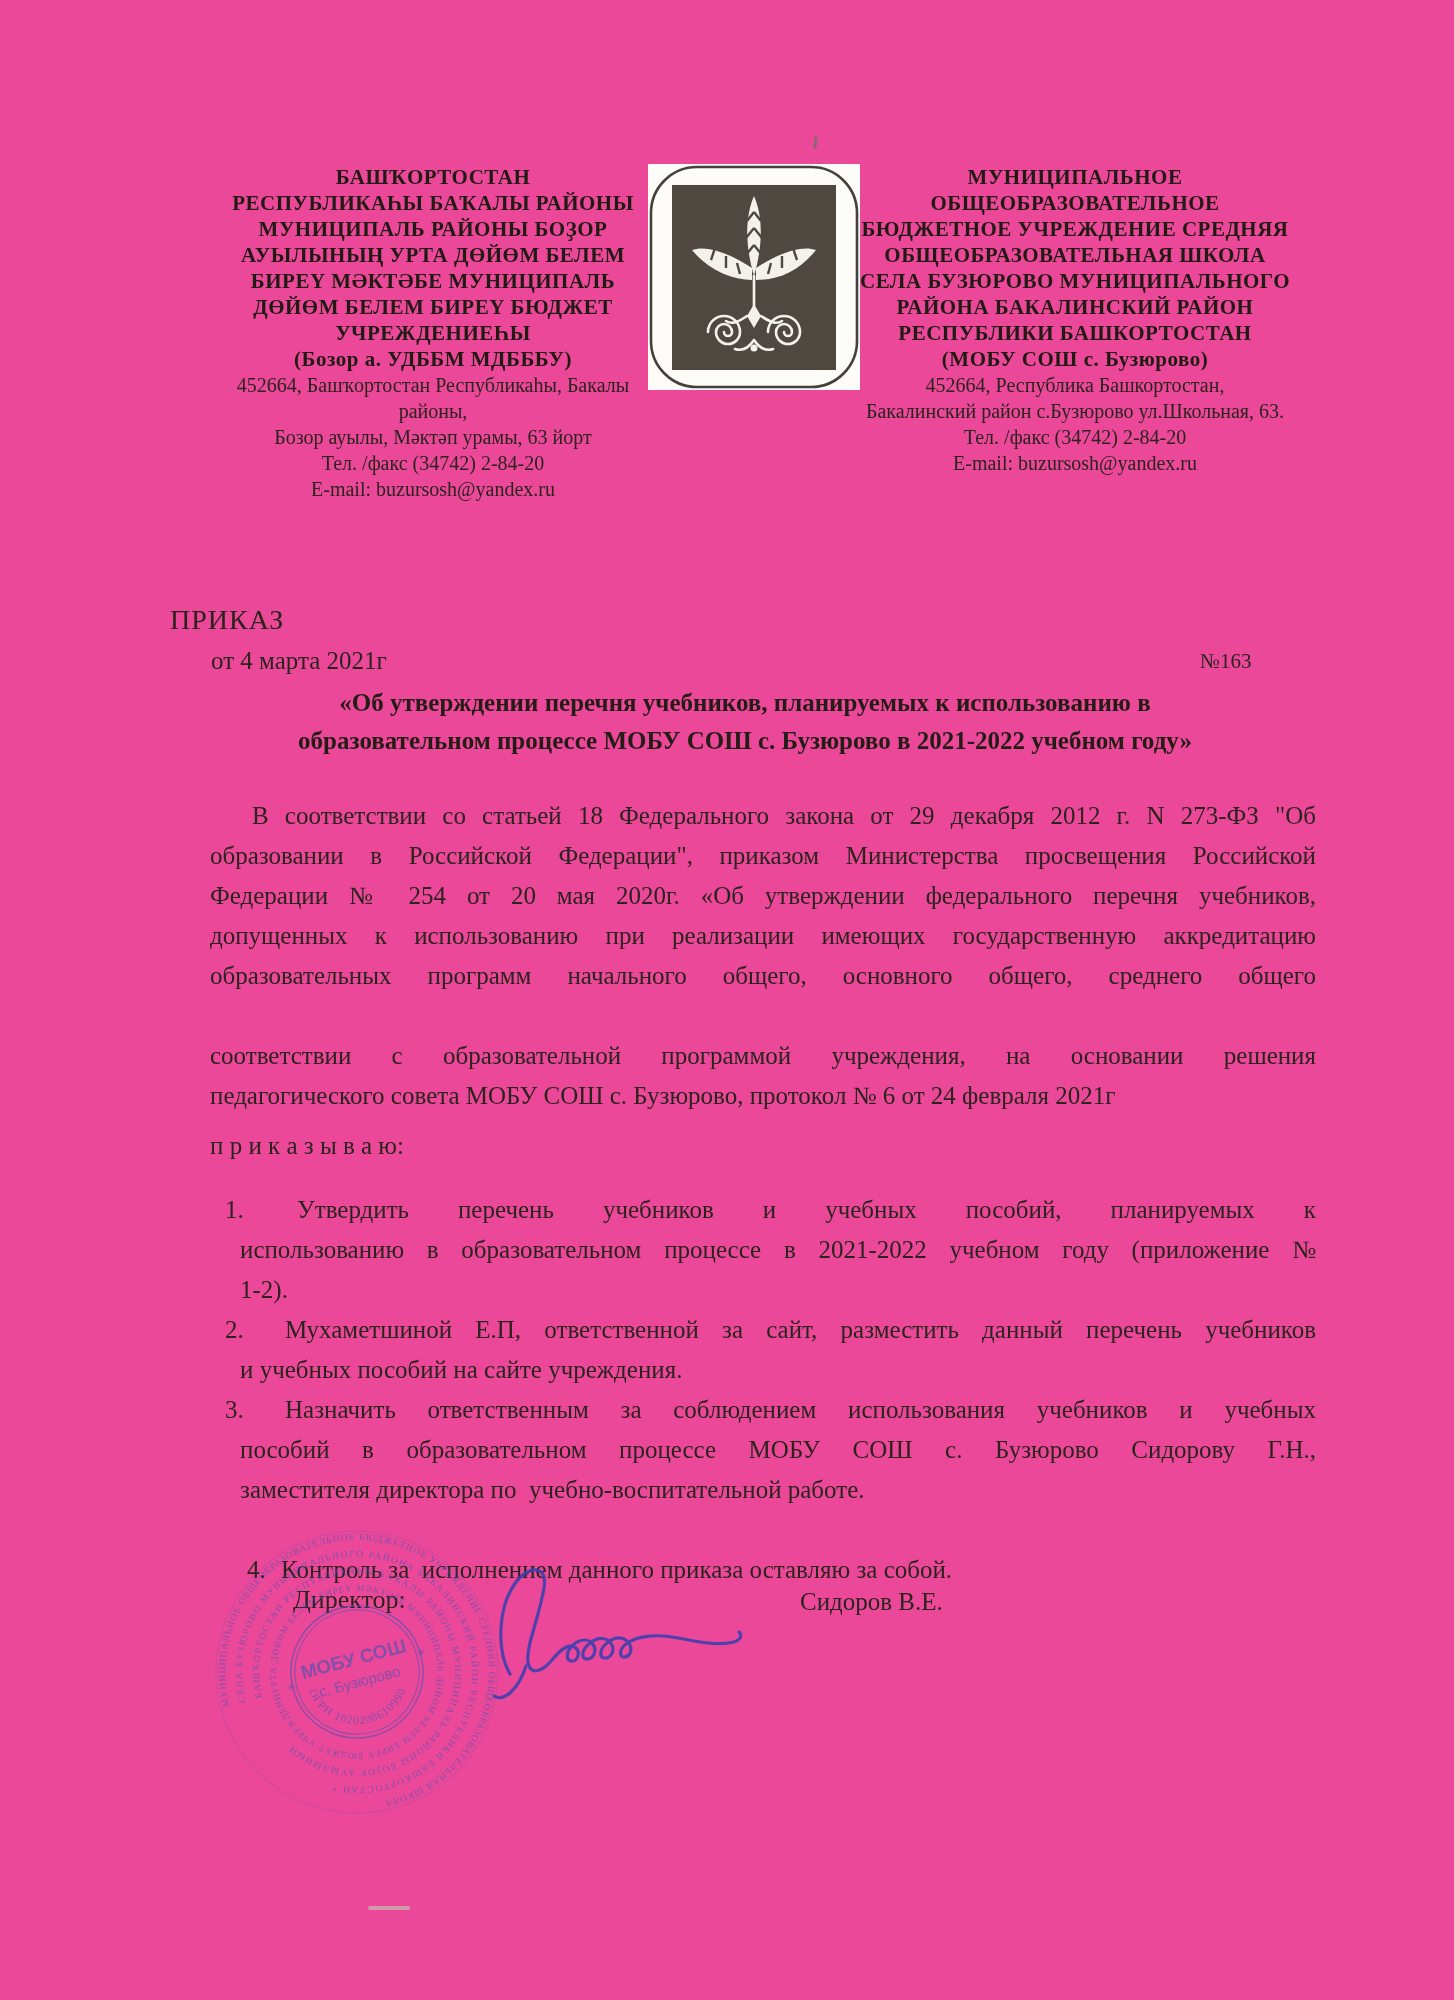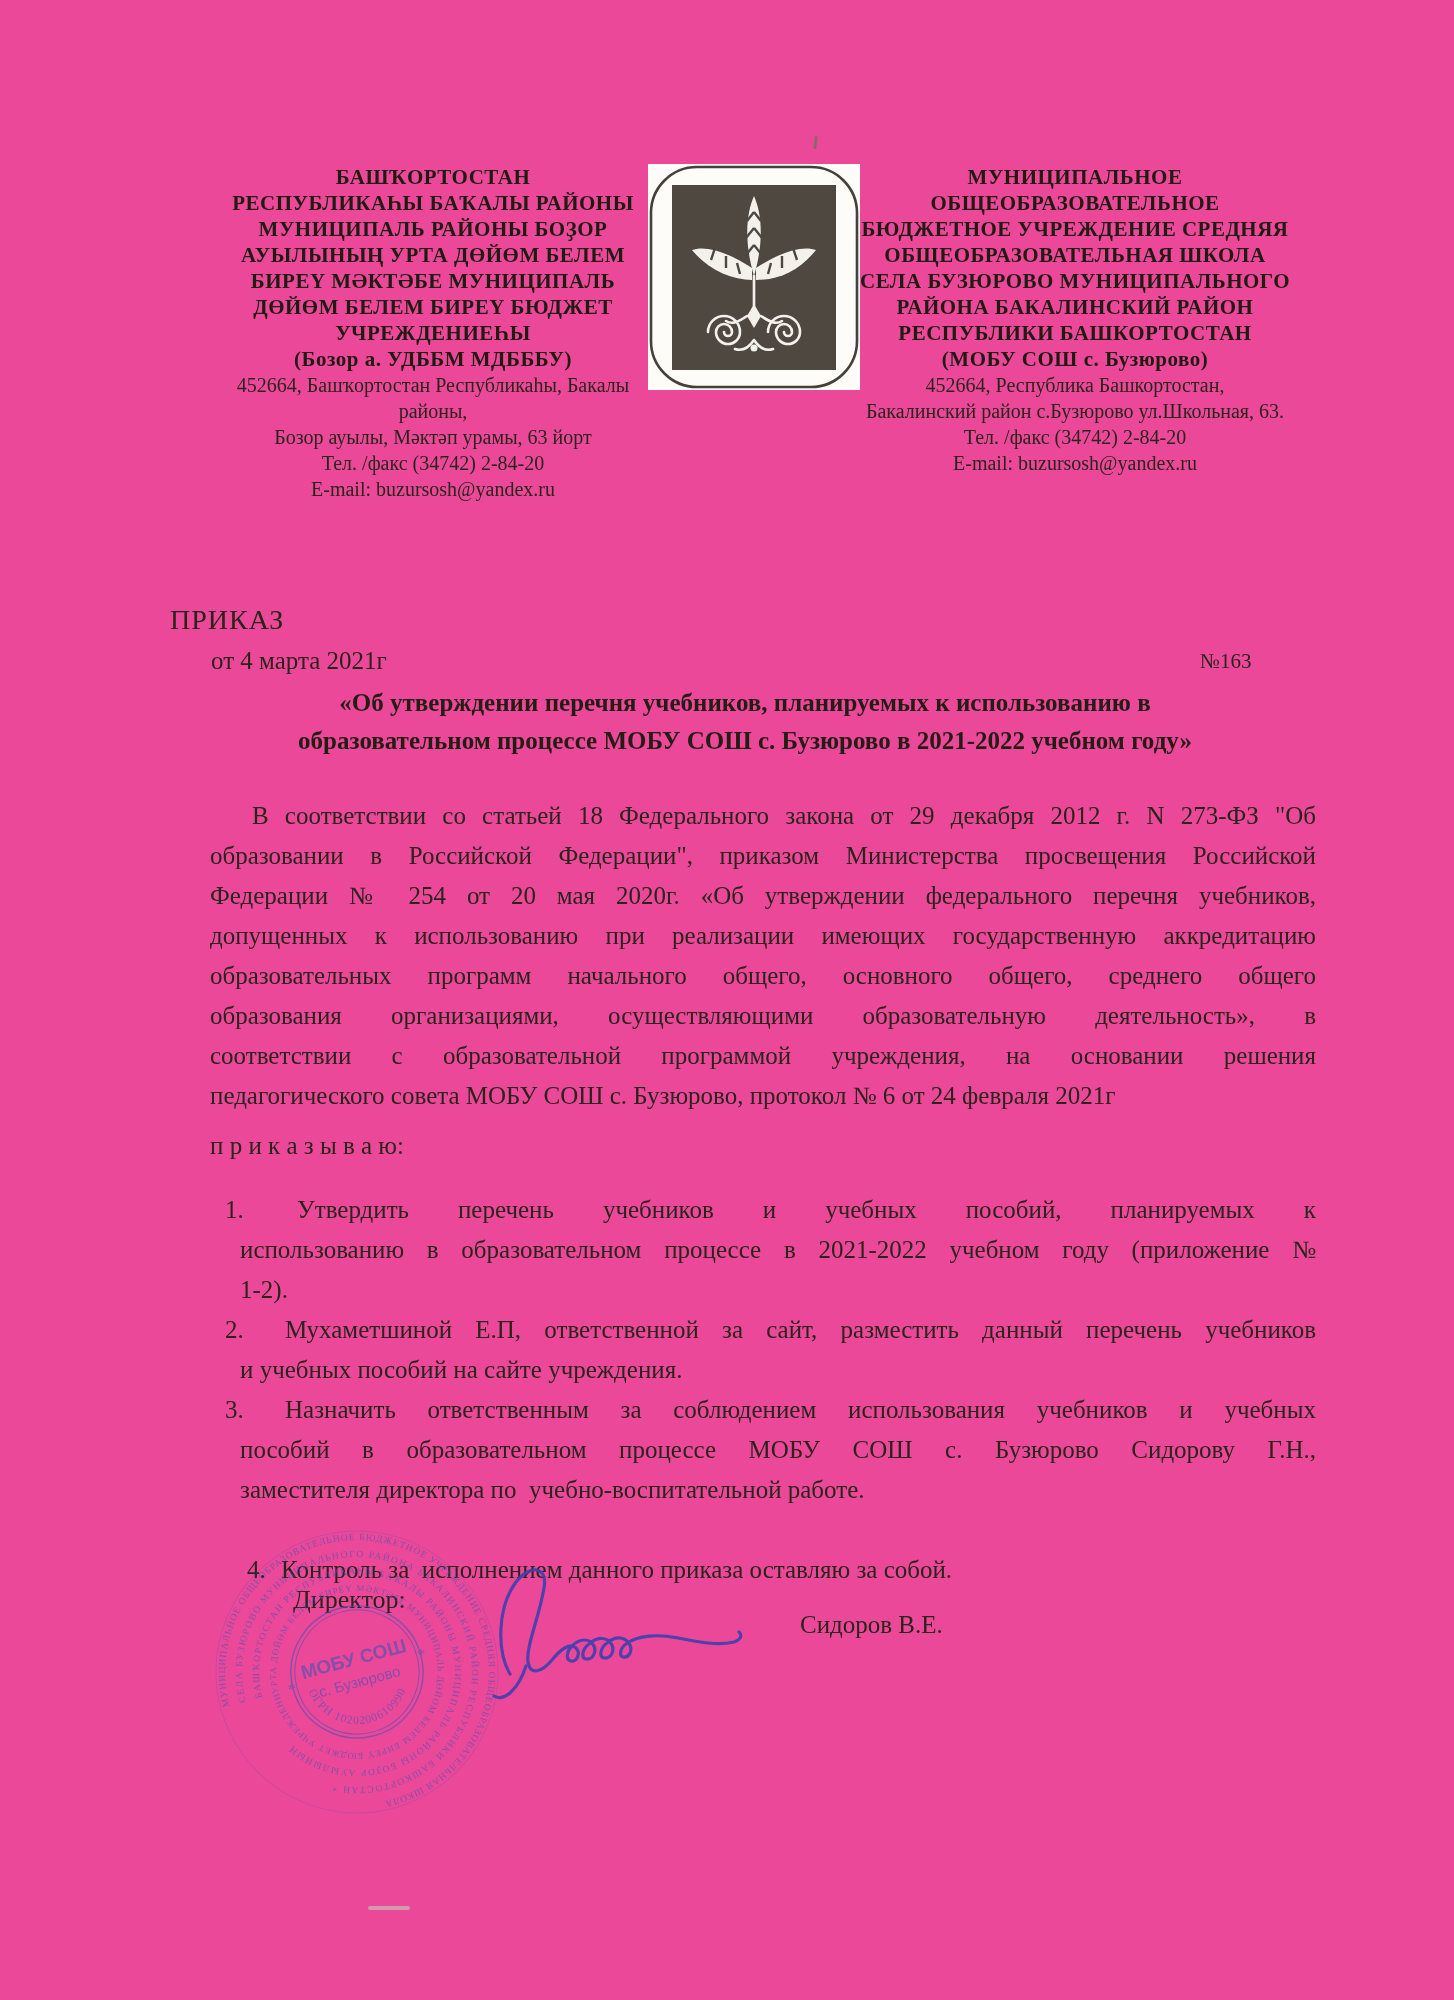--- a/index.html
+++ b/index.html
@@ -32,21 +32,21 @@
   .decree{position:absolute;left:210px;top:1126px;font-size:25px;line-height:40px;white-space:pre;}
   .li-first{left:225px;width:1091px;}
   .li-cont{left:240px;width:1076px;}
   .li-four{left:222px;width:1094px;}
   .num{display:inline-block;}
   .num-w1{width:72px;}
   .num-w2{width:60px;}
   .num-w3{width:34px;}
   
   .role{position:absolute;left:293px;top:1580px;font-size:26px;line-height:40px;}
-  .signer-name{position:absolute;left:800px;top:1582px;font-size:25px;line-height:40px;margin-top:23px;}
+  .signer-name{position:absolute;left:800px;top:1582px;font-size:25px;line-height:40px;}
   .stamp-wrap{position:absolute;left:192px;top:1507px;width:330px;height:330px;opacity:.8;filter:blur(.3px);}
   .sig-wrap{position:absolute;left:482px;top:1542px;width:280px;height:170px;}
   .speck1{position:absolute;left:814px;top:136px;width:3px;height:13px;background:#756e64;transform:rotate(7deg);border-radius:2px;opacity:.8;}
   .speck2{position:absolute;left:368px;top:1906px;width:42px;height:4px;background:#c3beb4;border-radius:2px;opacity:.7;}
 </style>
 </head>
 <body>
 
 <div class="paper">
 
@@ -114,21 +114,20 @@
   <div class="date-line">от 4 марта 2021г</div>
   <div class="order-no">№163</div>
   <div class="title-ln" style="top:684px">«Об утверждении перечня учебников, планируемых к использованию в</div>
   <div class="title-ln" style="top:722px">образовательном процессе  МОБУ СОШ с. Бузюрово в 2021-2022 учебном году»</div>
 
   <div class="ln b-ln just indent" style="top:796px">В соответствии со статьей 18 Федерального закона от 29 декабря 2012 г. N 273-ФЗ "Об</div>
   <div class="ln b-ln just" style="top:836px">образовании в Российской Федерации", приказом Министерства просвещения Российской</div>
   <div class="ln b-ln just" style="top:876px">Федерации № 254 от 20 мая 2020г. «Об  утверждении федерального перечня учебников,</div>
   <div class="ln b-ln just" style="top:916px">допущенных к использованию при реализации имеющих государственную аккредитацию</div>
   <div class="ln b-ln just" style="top:956px">образовательных программ начального общего, основного общего, среднего общего</div>
-  <div class="ln b-ln just" style="top:996px">образования организациями, осуществляющими образовательную деятельность», в</div>
   <div class="ln b-ln just" style="top:1036px">соответствии с образовательной программой учреждения, на основании решения</div>
   <div class="ln b-ln left" style="top:1076px">педагогического совета МОБУ СОШ с. Бузюрово, протокол № 6 от 24 февраля 2021г</div>
 
   <div class="decree">п р и к а з ы в а ю:</div>
 
   <div class="ln li-first just" style="top:1190px">
     <span class="num num-w1">1.</span><span>Утвердить перечень учебников и учебных пособий, планируемых к</span>
   </div>
   <div class="ln li-cont just" style="top:1230px">использованию в образовательном процессе в 2021-2022 учебном году (приложение №</div>
   <div class="ln li-cont left" style="top:1270px">1-2).</div>

